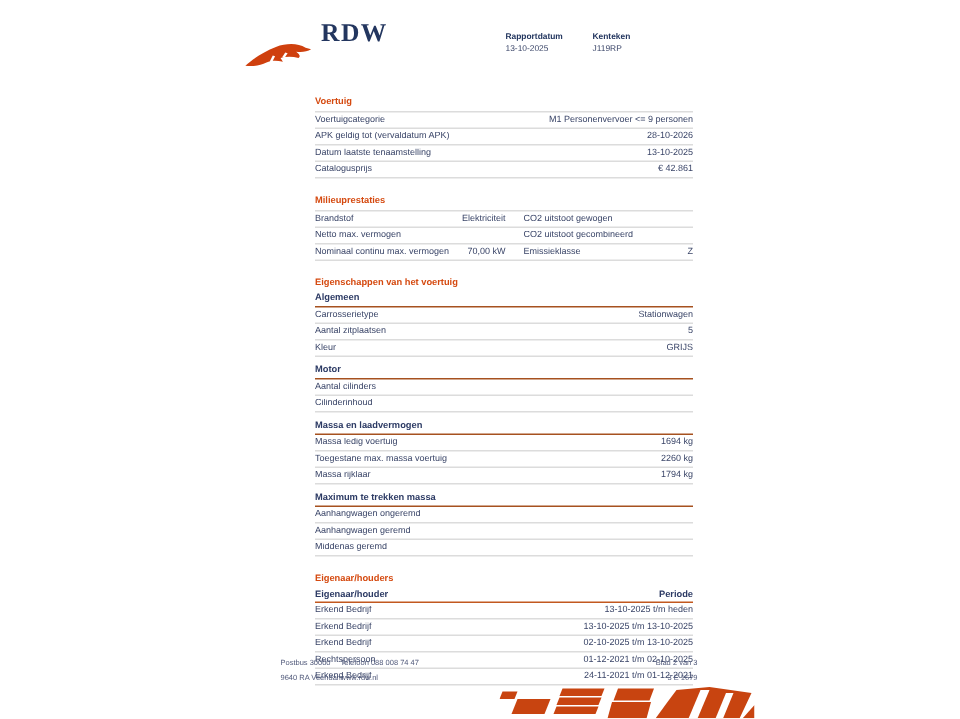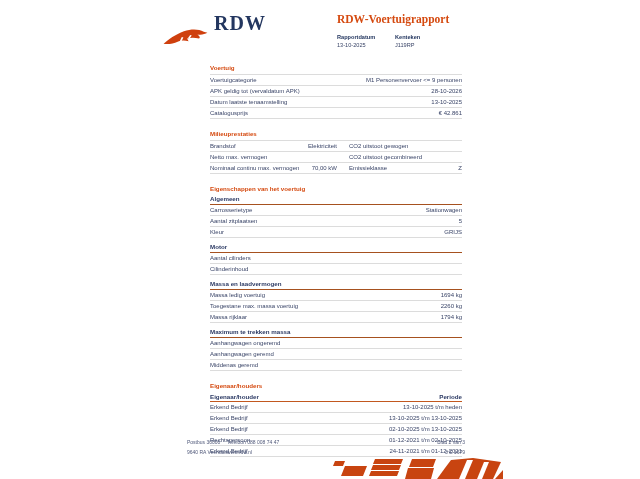--- a/index.html
+++ b/index.html
@@ -3,21 +3,21 @@
 <meta charset="utf-8">
 <style>
   html,body{margin:0;padding:0;background:#fff;}
   .page{position:relative;width:640px;height:479px;background:#ffffff;overflow:hidden;
         font-family:"Liberation Sans",sans-serif;color:#3a4568;}
 
   
   .brand{position:absolute;left:162px;top:12px;width:95px;height:40px;}
   .eagle{position:absolute;left:0;top:12px;width:48px;height:24px;}
   .wordmark{position:absolute;left:52px;top:0;font-family:"Liberation Serif",serif;
-            font-weight:bold;font-size:20px;letter-spacing:1px;color:#23365f;}
+            font-weight:bold;font-size:17px;letter-spacing:1px;color:#23365f;}
 
   .titleblock{position:absolute;left:337px;top:13px;width:170px;}
   .doc-title{margin:0;font-family:"Liberation Serif",serif;font-weight:bold;
              font-size:11.5px;color:#d54a10;}
   .meta{display:flex;margin-top:8px;}
   .meta-col{width:58px;}
   .meta-label{font-weight:bold;font-size:5.6px;color:#23365f;line-height:8px;}
   .meta-value{font-size:5.6px;color:#3a4568;line-height:8px;}
 
   
@@ -59,21 +59,20 @@
   <div class="brand">
     <svg class="eagle" viewBox="0 0 92 46" aria-hidden="true">
       <path fill="#cf400e" d="M3 38 C12 30 26 20 42 14 C56 9 70 9 80 15 L87 17 C82 20 75 21 68 20 C72 23 74 26 71 28 C63 26 55 26 48 28 L51 33 C43 31 36 31 30 34 C22 38 12 39 3 38 Z"></path>
       <path fill="#ffffff" d="M34 33 L38 25 L41 26 L37 34 Z"></path>
       <path fill="#ffffff" d="M50 27 L54 21 L57 22 L53 28 Z"></path>
     </svg>
     <div class="wordmark">RDW</div>
   </div>
 
   <div class="titleblock">
-    <h1 class="doc-title">RDW-Voertuigrapport</h1>
     <div class="meta">
       <div class="meta-col">
         <div class="meta-label">Rapportdatum</div>
         <div class="meta-value">13-10-2025</div>
       </div>
       <div class="meta-col">
         <div class="meta-label">Kenteken</div>
         <div class="meta-value">J119RP</div>
       </div>
     </div>

